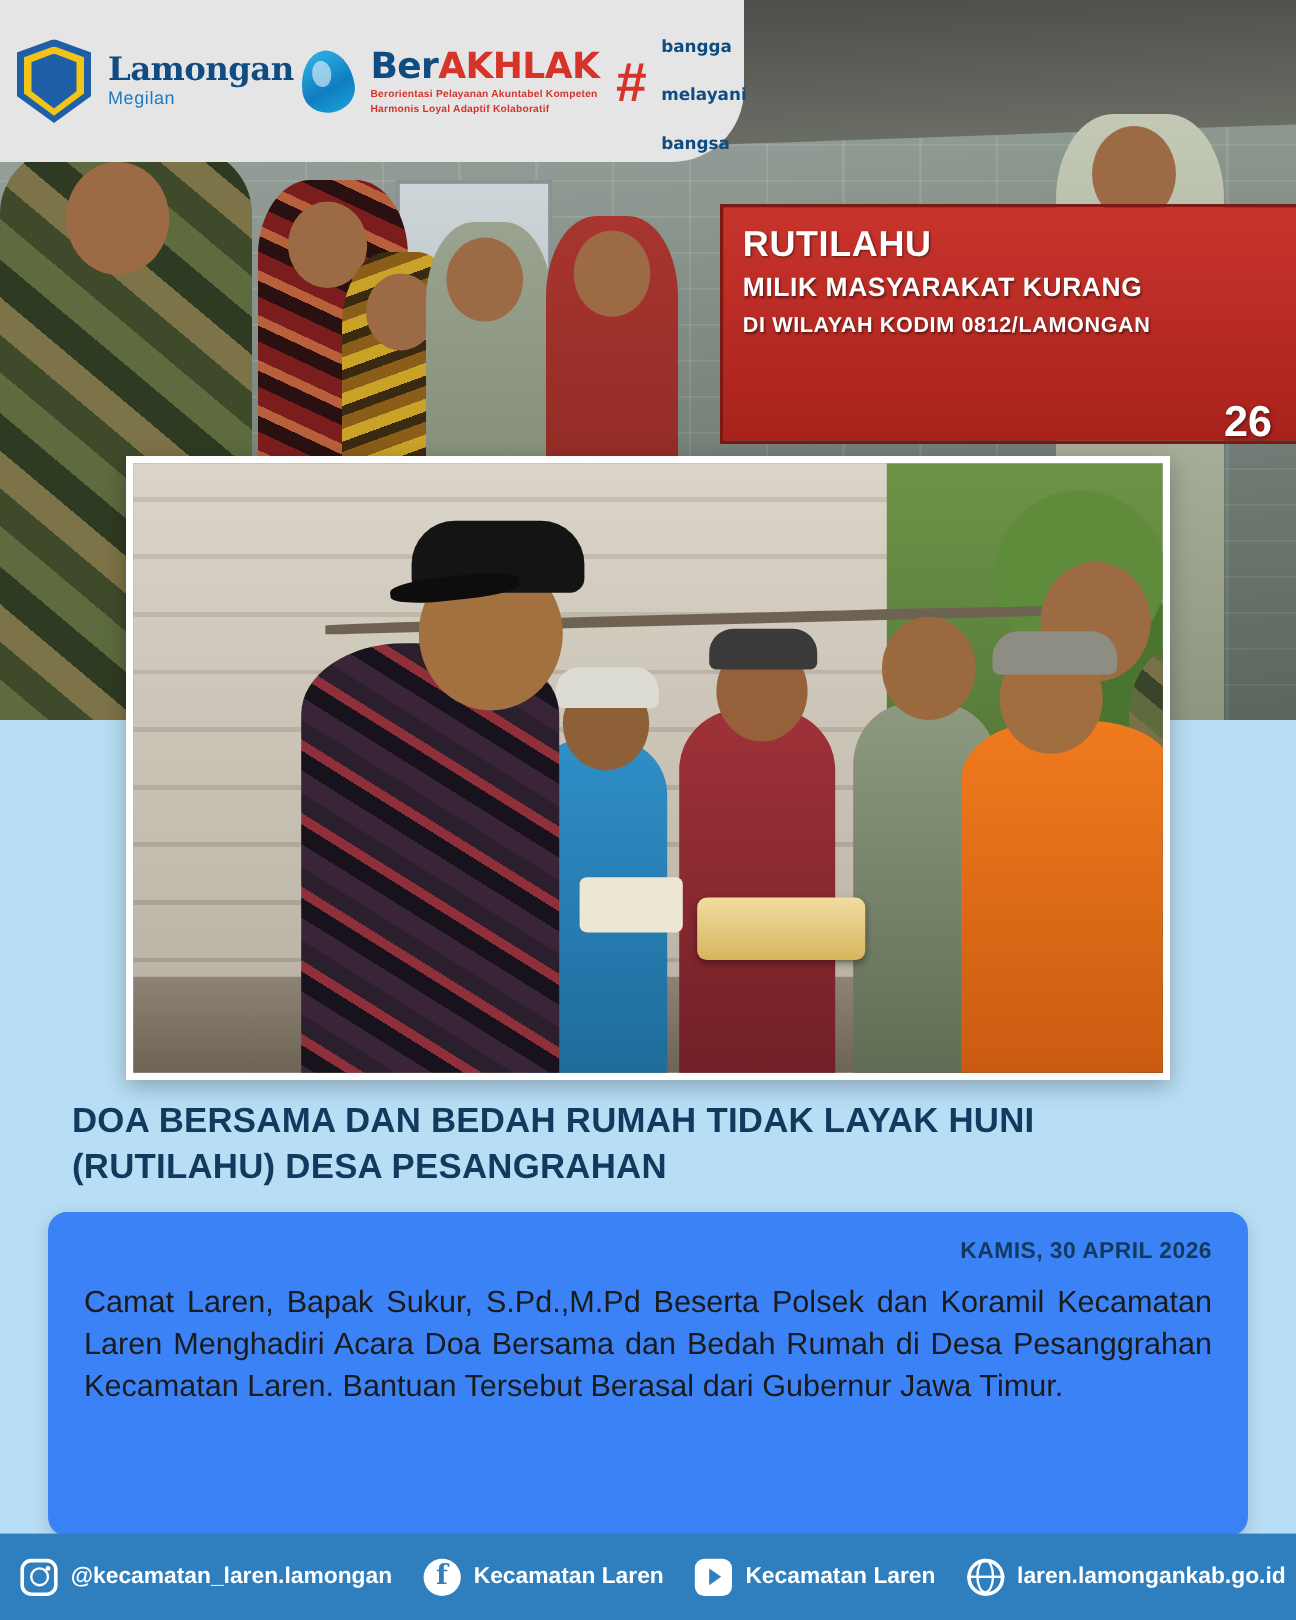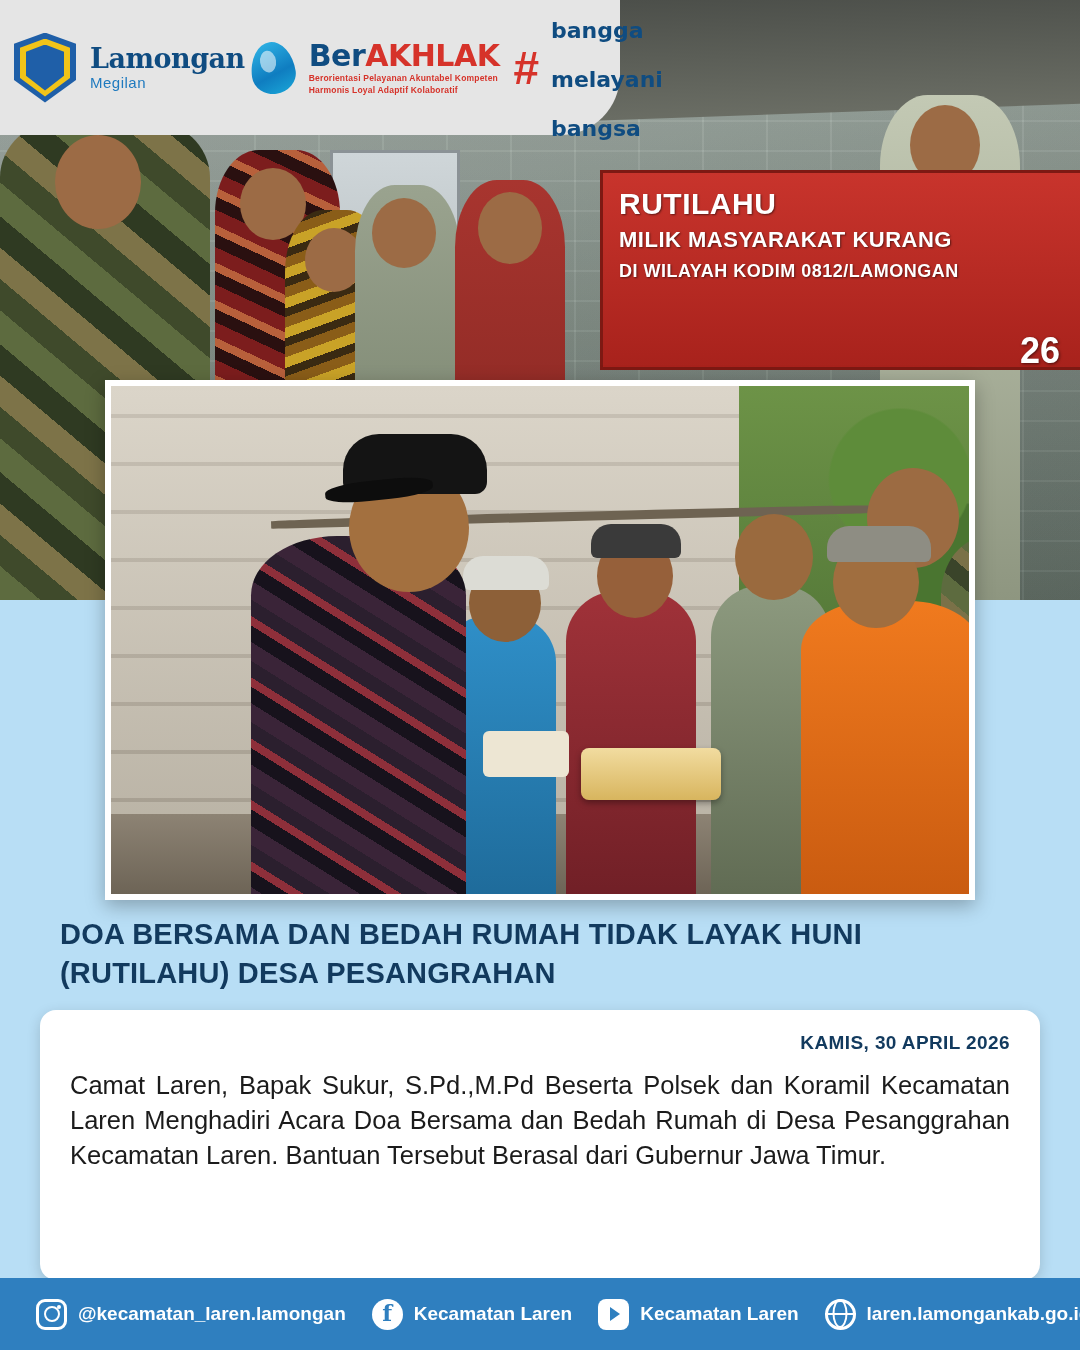--- a/index.html
+++ b/index.html
@@ -156,21 +156,21 @@
   .berakhlak .ba-top .red { color: #d6332a; }
   .berakhlak .ba-sub1, .berakhlak .ba-sub2 {
     font-size: 8.5px; color: #d6332a; font-weight: bold; margin-top: 3px; letter-spacing: 0.2px;
   }
   .hashtag {
     font-size: 46px; color: #d6332a; font-weight: bold; line-height: 1;
     margin-right: -2px;
   }
   .bangga { line-height: 1.08; }
   .bangga div {
-    font-size: 22px; font-weight: bold; color: #0f4c81;
+    font-size: 14px; font-weight: bold; color: #0f4c81;
     font-family: "DejaVu Sans", sans-serif;
     margin-top: 25px;
   }
 
   
   .mainphoto {
     position: absolute;
     left: 105px; top: 380px;
     width: 870px; height: 520px;
     background: linear-gradient(180deg, #b9b2a6, #9c958a);
@@ -269,21 +269,21 @@
     font-weight: bold;
     line-height: 1.35;
     letter-spacing: 0.2px;
   }
 
   
   .card {
     position: absolute;
     left: 40px; top: 1010px;
     width: 1000px; height: 270px;
-    background: #ffffff;
+    background: #3b82f6;
     border-radius: 16px;
     box-shadow: 0 4px 14px rgba(0,0,0,0.16);
     padding: 22px 30px 26px 30px;
   }
   .card .date {
     text-align: right;
     font-size: 19px; font-weight: bold; color: #123a5e;
     letter-spacing: 0.4px;
   }
   .card .body {
@@ -294,21 +294,21 @@
     text-align: justify;
   }
 
   
   .footer {
     position: absolute;
     left: 0; bottom: 0;
     width: 1080px; height: 72px;
     background: #2f7fbf;
     display: flex; align-items: center;
-    padding: 0 36px;
+    padding: 0 17px;
     gap: 26px;
   }
   .fitem { display: flex; align-items: center; gap: 11px; color: #ffffff; font-size: 19px; font-weight: bold; white-space: nowrap; }
   .ficon { width: 31px; height: 31px; flex: 0 0 auto; display: flex; align-items: center; justify-content: center; }
   .ig { border: 3px solid #fff; border-radius: 9px; position: relative; }
   .ig::before { content: ""; position: absolute; left: 50%; top: 50%; transform: translate(-50%,-50%); width: 12px; height: 12px; border: 2.5px solid #fff; border-radius: 50%; }
   .ig::after { content: ""; position: absolute; right: 3px; top: 3px; width: 4px; height: 4px; background: #fff; border-radius: 50%; }
   .fb { background: #fff; color: #2f7fbf; border-radius: 50%; font-family: "DejaVu Serif", serif; font-weight: bold; font-size: 23px; line-height: 1; padding-bottom: 3px; }
   .yt { background: #fff; border-radius: 8px; position: relative; }
   .yt::after { content: ""; position: absolute; left: 12px; top: 8px; border-left: 10px solid #2f7fbf; border-top: 7px solid transparent; border-bottom: 7px solid transparent; }

